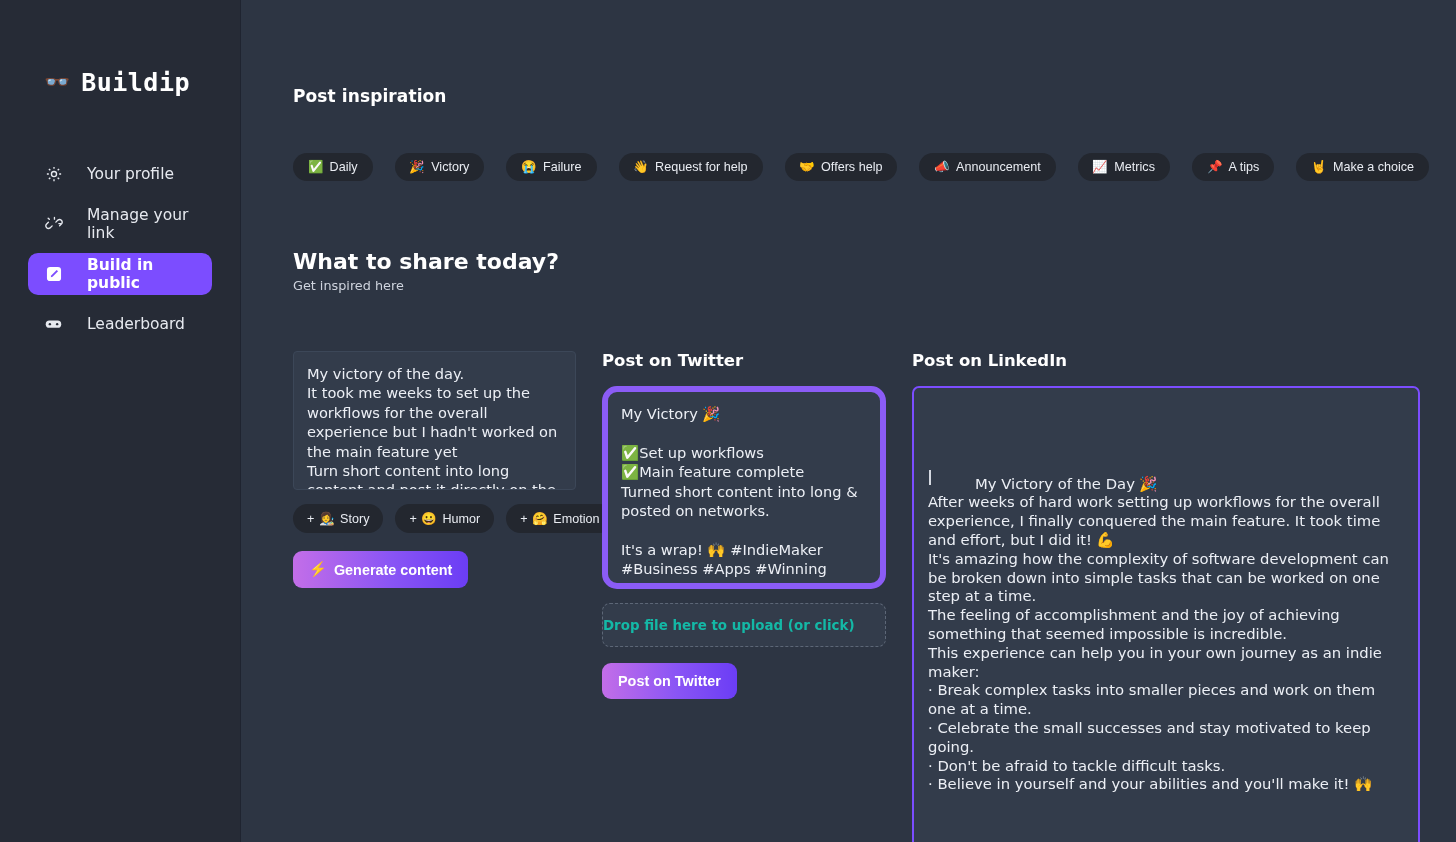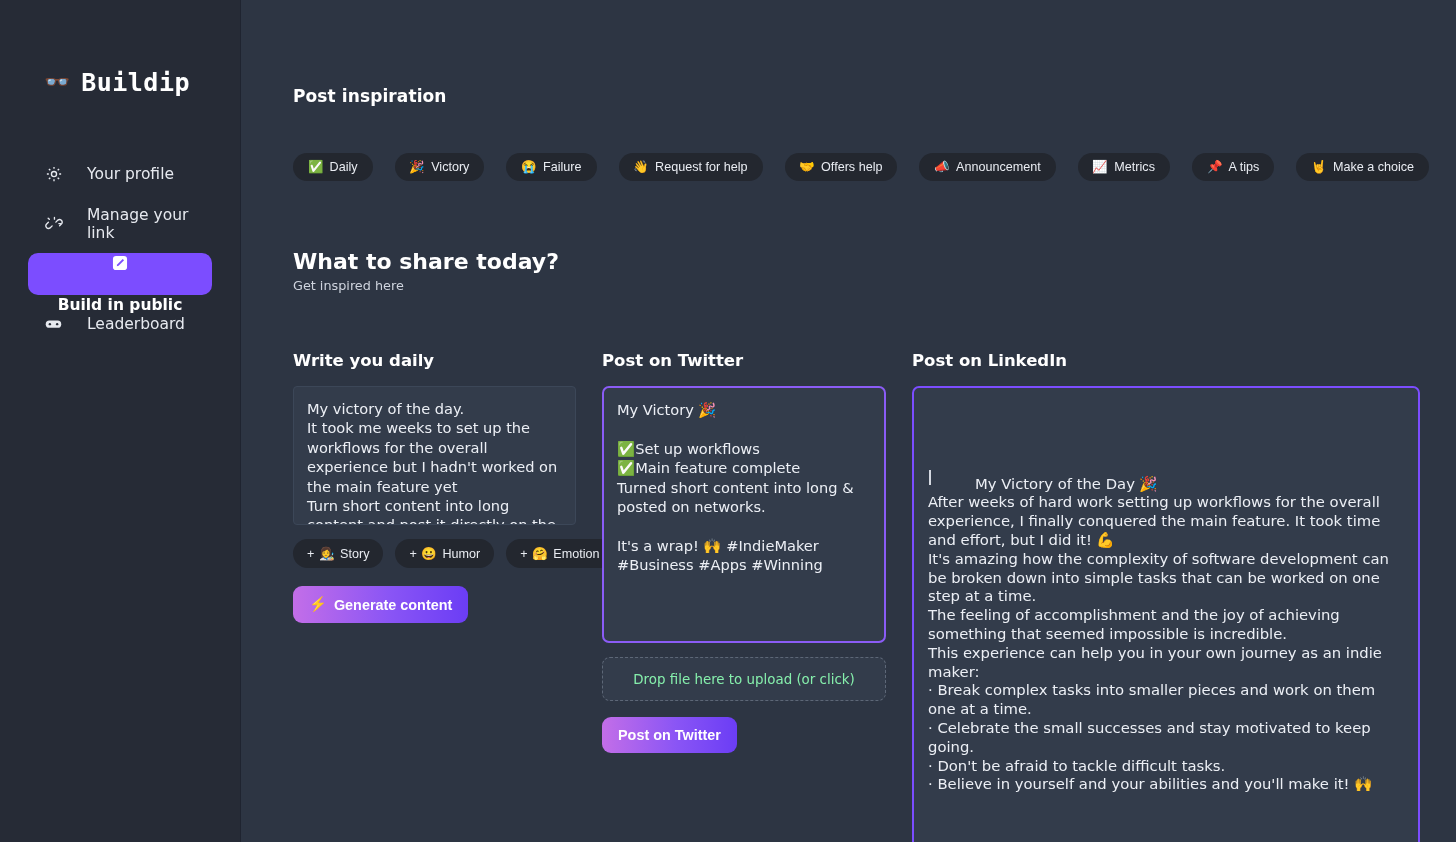--- a/index.html
+++ b/index.html
@@ -24,21 +24,21 @@
     font-family: "DejaVu Sans Mono", "Liberation Mono", monospace;
     font-size: 25px; font-weight: 700; color: #fff; letter-spacing: .5px;
   }
   .nav { padding: 0 28px; }
   .nav-item {
     display: flex; align-items: center; gap: 24px;
     height: 42px; padding: 0 16px; margin-bottom: 8px;
     border-radius: 10px; cursor: pointer;
     color: #e6e9ef; font-size: 15.5px; font-weight: 400;
   }
-  .nav-item.active { background: #7c4dff; color: #ffffff; font-weight: 600; flex-direction: column; }
+  .nav-item.active { background: #7c4dff; color: #ffffff; font-weight: 600; }
   .nav-ico { width: 19px; height: 19px; display: flex; align-items: center; justify-content: center; flex: 0 0 19px; }
   .nav-ico svg { display: block; }
 
   
   .main { flex: 1; position: relative; padding: 86px 4px 0 52px; }
   .sec-title { font-size: 17px; font-weight: 700; color: #ffffff; letter-spacing: .1px; }
   .chips { display: flex; align-items: center; gap: 22px; margin-top: 47px; flex-wrap: nowrap; }
   .chip {
     display: inline-flex; align-items: center; gap: 6px;
     background: #23272f; border-radius: 999px;
@@ -60,21 +60,21 @@
 
   .ta {
     background: #333c4b;
     color: #eceff5;
     font-size: 14.6px; line-height: 19.4px;
     padding: 12px 13px;
     white-space: pre-wrap; word-wrap: break-word;
     overflow: hidden; cursor: text;
   }
   .ta-daily { height: 139px; border-radius: 4px; border: 1px solid #3c4758; }
-  .ta-tw    { height: 257px; border-radius: 7px; border: 2px solid #8b5cf6; }
+  .ta-tw    { height: 203px; border-radius: 15px; border: 6px solid #8b5cf6; }
   .ta-li    {
     height: 470px; border-radius: 7px; border: 2px solid #7c4dff;
     padding: 49px 14px 12px 14px; font-size: 14.8px; line-height: 18.8px;
     position: relative;
   }
   .caret {
     position: absolute; left: 15px; top: 82px;
     width: 2px; height: 15px; background: #d4d8e0;
   }
 
@@ -90,22 +90,22 @@
     background: linear-gradient(90deg, #c36ee8 0%, #8a55f5 55%, #6b3df5 100%);
     color: #fff; font-size: 14.4px; font-weight: 700;
     border: none; border-radius: 9px; padding: 10px 16px; cursor: pointer;
   }
   .btn-grad.tw { margin-top: 16px; }
 
   .dropzone {
     margin-top: 14px; height: 44px;
     border: 1px dashed #5d6777; border-radius: 8px;
     background: #333c4b;
-    display: flex; align-items: center; justify-content: center;
-    color: #86efac; font-size: 13.4px; cursor: pointer;
+    display: flex; align-items: center; justify-content: flex-start;
+    color: #14b8a6; font-size: 13.4px; cursor: pointer; font-weight: bold;
   }
 </style>
 </head>
 <body>
 
 <div class="app">
 
   <aside class="sidebar">
     <div class="brand">
       <span class="brand-glasses">👓</span>
@@ -202,21 +202,20 @@
     </div>
 
     <div class="share-block">
       <div class="share-title">What to share today?</div>
       <div class="share-sub">Get inspired here</div>
     </div>
 
     <div class="cols">
 
       <section class="col-daily">
-        <div class="col-head">Write you daily</div>
         <div class="ta ta-daily">My victory of the day.
 It took me weeks to set up the workflows for the overall experience but I hadn't worked on the main feature yet
 Turn short content into long content and post it directly on the networks.
 
 It's done</div>
         <div class="tagrow">
           <button class="tag">
             <span>+</span>
             <span>👩‍🎨</span>
             <span>Story</span>

